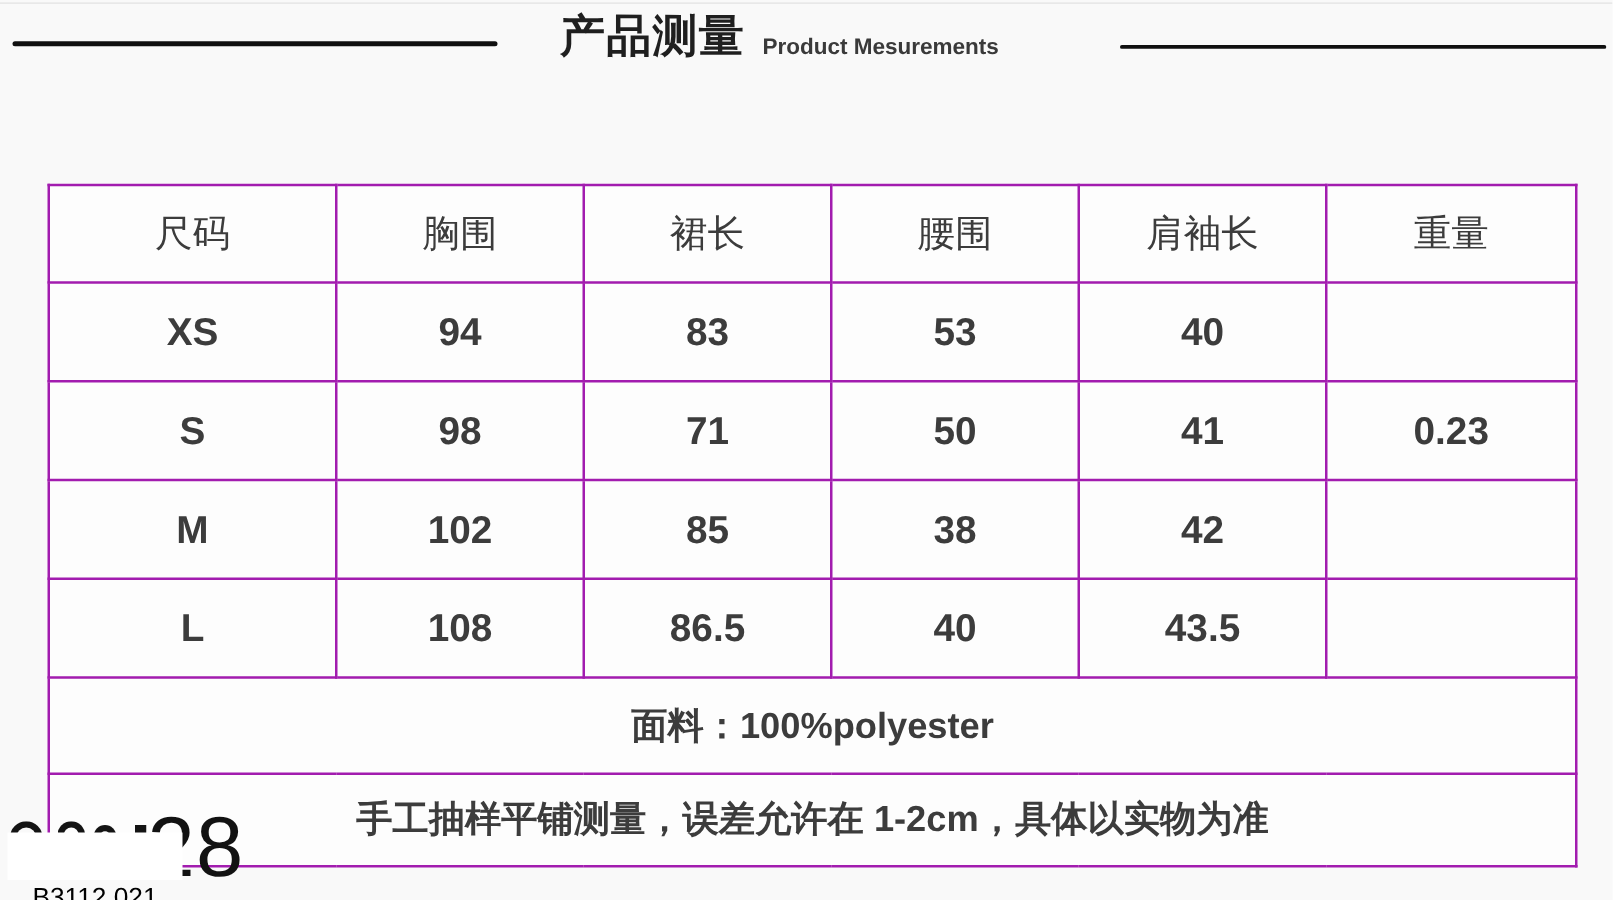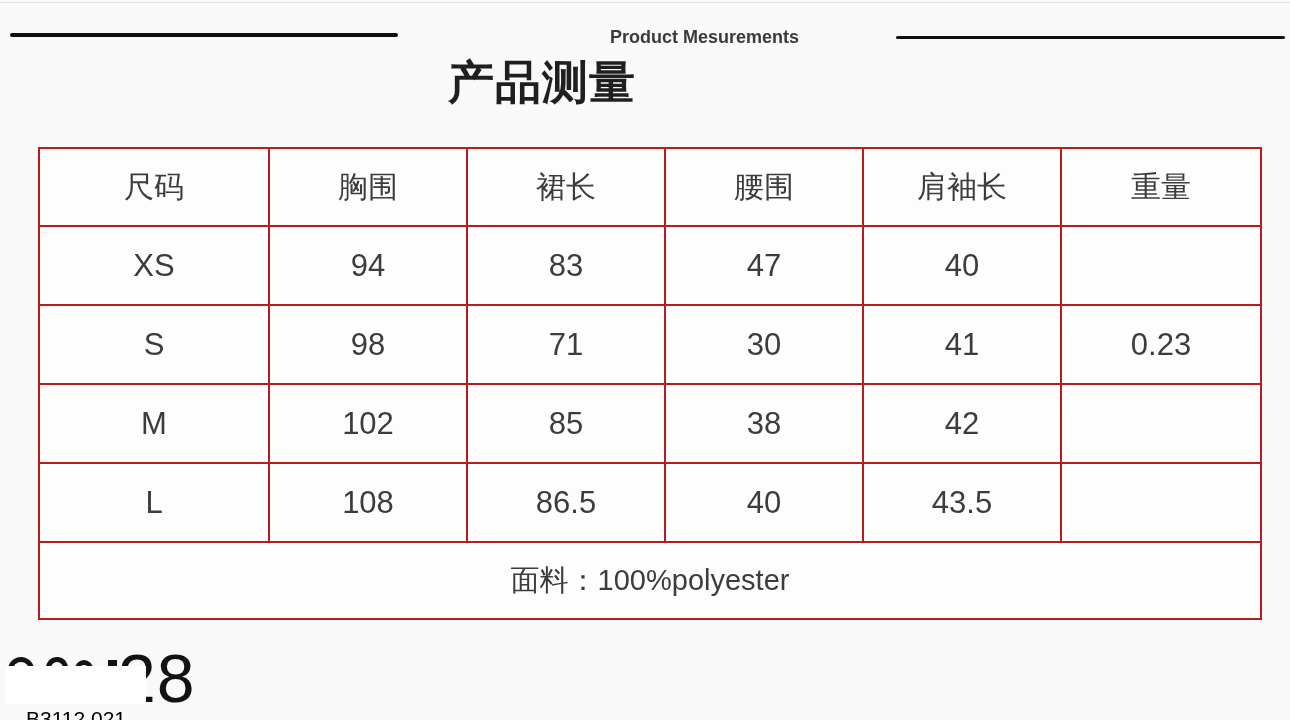--- a/index.html
+++ b/index.html
@@ -20,44 +20,44 @@
     position: absolute; left: 10px; top: 33px;
     width: 388px; height: 4px; background: #101010; border-radius: 2px;
   }
   .rule-right {
     position: absolute; left: 896px; top: 36px;
     width: 389px; height: 3px; background: #101010; border-radius: 2px;
   }
   .title-cn {
     position: absolute; left: 448px; top: 5px;
     font-family: "DejaVu Serif", serif;
-    font-size: 46px; font-weight: 700; color: #1f1f1f;
-    letter-spacing: 1px; white-space: nowrap; margin-top: 47px;
+    font-size: 36px; font-weight: 700; color: #1f1f1f;
+    letter-spacing: 1px; white-space: nowrap;
   }
   .title-en {
     position: absolute; left: 610px; top: 27px;
     font-size: 18px; font-weight: 700; color: #3a3a3a;
     white-space: nowrap;
   }
 
   
   table.meas {
     position: absolute; left: 38px; top: 147px;
     width: 1222px;
     border-collapse: collapse; table-layout: fixed;
     background: #fdfdfd;
   }
   table.meas th, table.meas td {
-    border: 2px solid #b91c1c;
+    border: 2px solid #a21caf;
     text-align: center; vertical-align: middle;
     color: #3c3c3c; font-weight: 400;
     padding: 0;
   }
   table.meas th { font-size: 30px; height: 76px; }
-  table.meas td { font-size: 31px; height: 77px; }
+  table.meas td { font-size: 31px; height: 77px; font-weight: bold; }
   table.meas td.span-note { font-size: 29px; height: 75px; text-align: center; }
   table.meas td.span-footnote { font-size: 29px; height: 72px; }
 
   
   .wm-arc {
     position: absolute;
     height: 14px;
     border: 5px solid #141414; border-bottom: none;
     border-radius: 13px 13px 0 0;
     box-sizing: border-box;
@@ -108,29 +108,29 @@
       <th>胸围</th>
       <th>裙长</th>
       <th>腰围</th>
       <th>肩袖长</th>
       <th>重量</th>
     </tr>
     <tr>
       <td>XS</td>
       <td>94</td>
       <td>83</td>
-      <td>47</td>
+      <td>53</td>
       <td>40</td>
       <td></td>
     </tr>
     <tr>
       <td>S</td>
       <td>98</td>
       <td>71</td>
-      <td>30</td>
+      <td>50</td>
       <td>41</td>
       <td>0.23</td>
     </tr>
     <tr>
       <td>M</td>
       <td>102</td>
       <td>85</td>
       <td>38</td>
       <td>42</td>
       <td></td>
@@ -139,20 +139,23 @@
       <td>L</td>
       <td>108</td>
       <td>86.5</td>
       <td>40</td>
       <td>43.5</td>
       <td></td>
     </tr>
     <tr>
       <td class="span-note" colspan="6">面料：100%polyester</td>
     </tr>
+    <tr>
+      <td class="span-footnote" colspan="6">手工抽样平铺测量，误差允许在 1-2cm，具体以实物为准</td>
+    </tr>
   </tbody>
 </table>
 
 <div class="wm-arc wm-arc-1"></div>
 <div class="wm-arc wm-arc-2"></div>
 <div class="wm-arc wm-arc-3"></div>
 <div class="wm-dot"></div>
 <div class="wm-number">28</div>
 <div class="code-box"></div>
 <div class="code-label">B3112.021</div>

